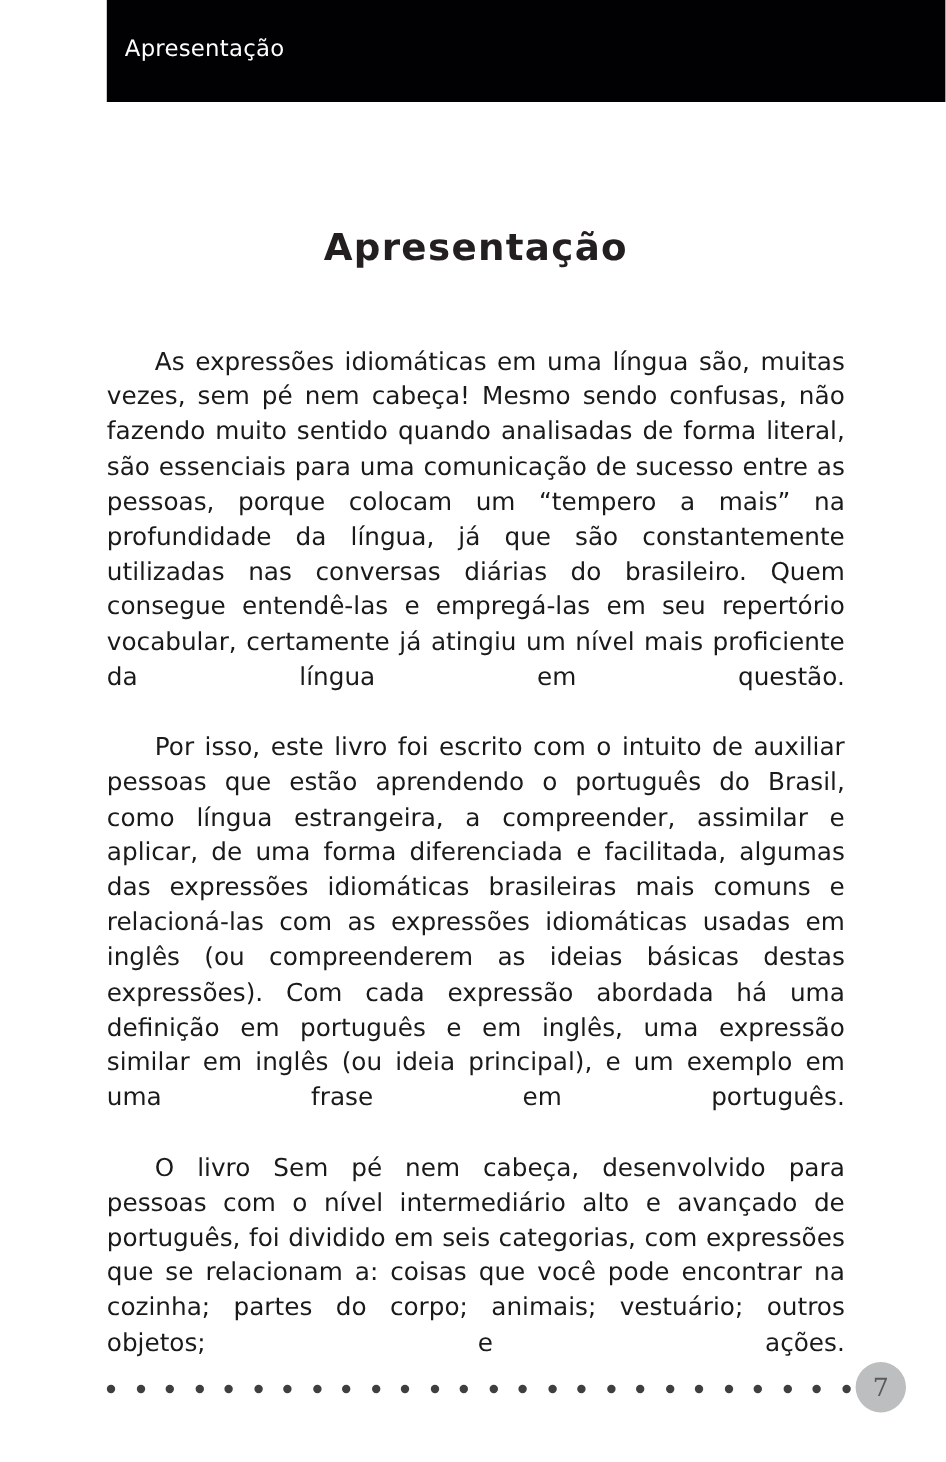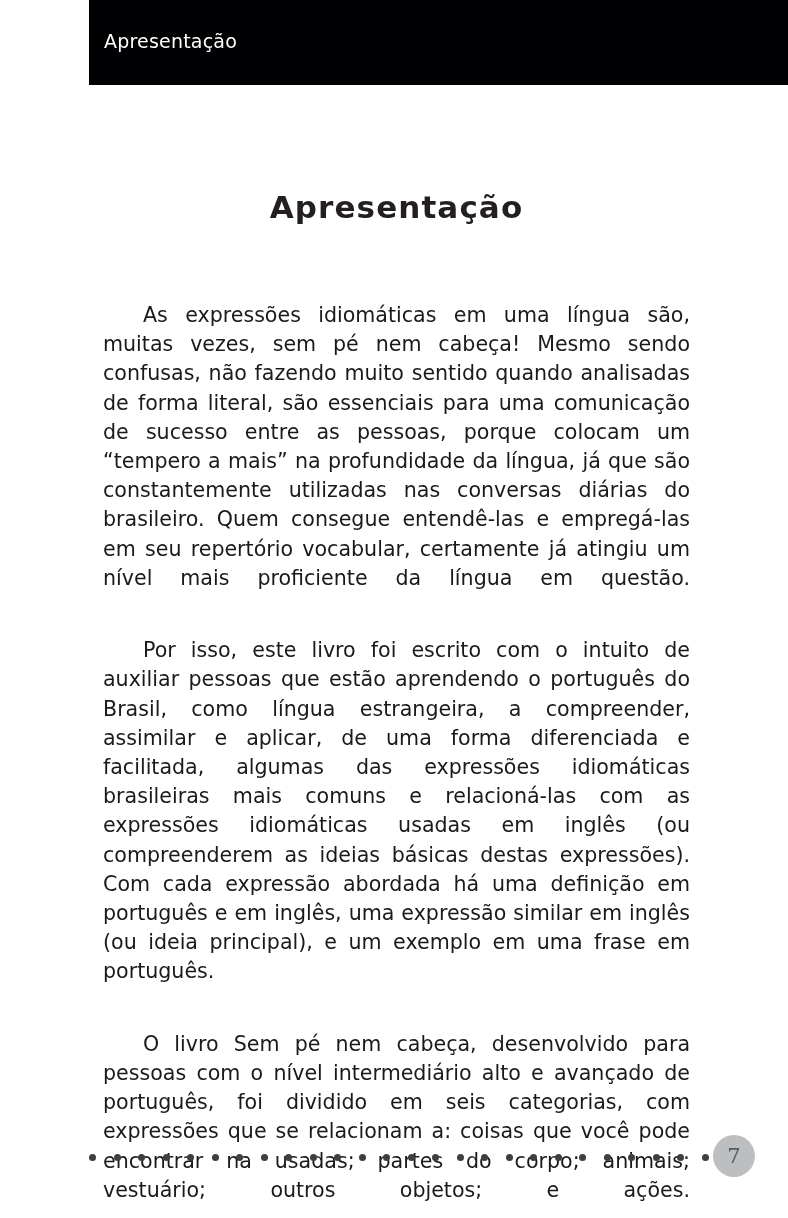--- a/index.html
+++ b/index.html
@@ -59,21 +59,21 @@
     padding-top: 62px;
     font-size: 20.6px;
     line-height: 29.2px;
     color: #1a1a1a;
     text-align: justify;
     text-justify: inter-word;
     hyphens: manual;
     font-family: "DejaVu Sans", sans-serif;
   }
   .body-text p {
-    margin: 14px;
+    margin: 0;
     text-indent: 40px;
     text-align: justify;
   }
   .body-text p:last-child {
     text-align: justify;
   }
   
   .body-text p::after {
     content: "";
     display: inline-block;
@@ -131,21 +131,21 @@
   <div class="running-head-text">Apresentação</div>
 </div>
 
 <div class="page-body">
 
   <h1 class="chapter-title">Apresentação</h1>
 
   <div class="body-text">
     <p>As expressões idiomáticas em uma língua são, muitas vezes, sem pé nem cabeça! Mesmo sendo confusas, não fazendo muito sentido quando analisadas de forma literal, são essenciais para uma comunicação de sucesso entre as pessoas, porque colocam um “tempero a mais” na profundidade da língua, já que são constantemente utilizadas nas conversas diárias do brasileiro. Quem consegue entendê-las e empregá-las em seu repertório vocabular, certamente já atingiu um nível mais proficiente da língua em questão.</p>
     <p>Por isso, este livro foi escrito com o intuito de auxiliar pessoas que estão aprendendo o português do Brasil, como língua estrangeira, a compreender, assimilar e aplicar, de uma forma diferenciada e facilitada, algumas das expressões idiomáticas brasileiras mais comuns e relacioná-las com as expressões idiomáticas usadas em inglês (ou compreenderem as ideias básicas destas expressões). Com cada expressão abordada há uma definição em português e em inglês, uma expressão similar em inglês (ou ideia principal), e um exemplo em uma frase em português.</p>
-    <p>O livro Sem pé nem cabeça, desenvolvido para pessoas com o nível intermediário alto e avançado de português, foi dividido em seis categorias, com expressões que se relacionam a: coisas que você pode encontrar na usadas; partes do corpo; animais; vestuário; outros objetos; e ações.</p>
+    <p>O livro Sem pé nem cabeça, desenvolvido para pessoas com o nível intermediário alto e avançado de português, foi dividido em seis categorias, com expressões que se relacionam a: coisas que você pode encontrar na cozinha; partes do corpo; animais; vestuário; outros objetos; e ações.</p>
   </div>
 
 </div>
 
 <div class="footer">
   <div class="dot-rule" id="dot-rule">
       <span class="dot" style="background: rgb(63, 63, 65);"></span>
       <span class="dot" style="background: rgb(63, 63, 65);"></span>
       <span class="dot" style="background: rgb(63, 63, 65);"></span>
       <span class="dot" style="background: rgb(63, 63, 65);"></span>

